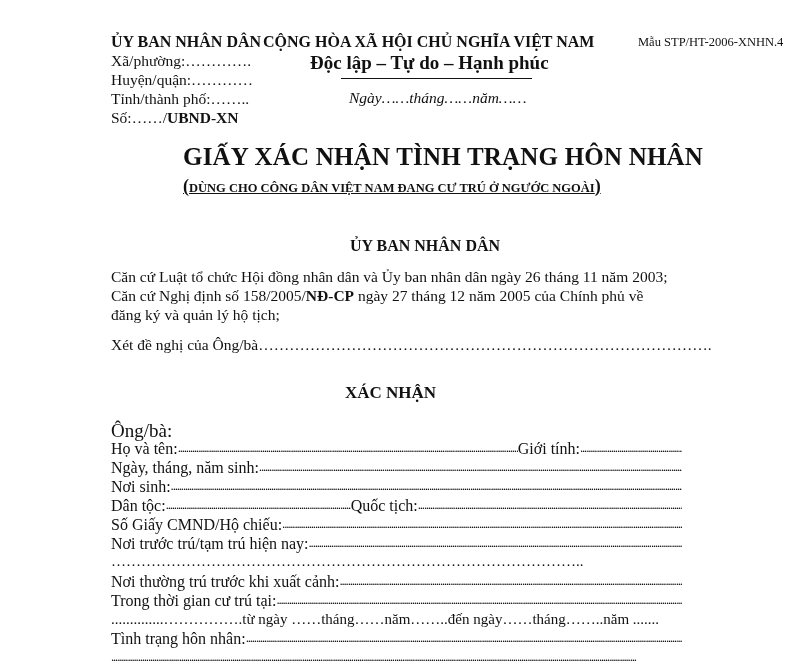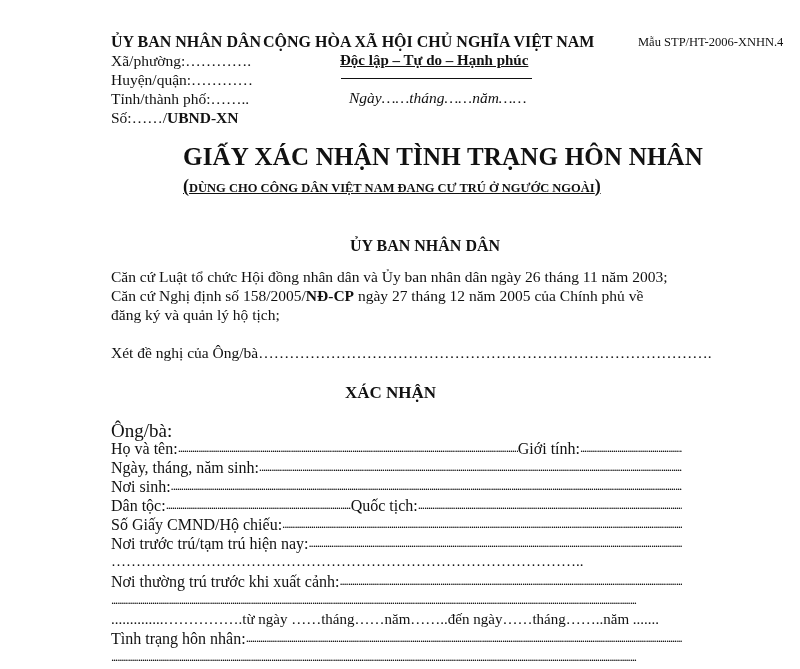--- a/index.html
+++ b/index.html
@@ -7,21 +7,21 @@
       width: 800px; height: 669px; overflow: hidden; position: relative;
       font-family: "Liberation Serif", "DejaVu Serif", serif;
       color: #111111;
     }
     .abs { position: absolute; white-space: nowrap; }
     .b { font-weight: bold; margin-top: 13px; }
 
     .hdr-left-title { left: 111px; top: 33px; font-size: 16px; font-weight: bold; }
     .hdr-line { left: 111px; font-size: 15.5px; }
     .hdr-center-title { left: 263px; top: 33px; font-size: 16px; font-weight: bold; }
-    .motto { left: 340px; top: 52px; font-size: 15px; font-weight: bold; text-decoration: underline; }
+    .motto { left: 310px; top: 52px; font-size: 19px; font-weight: bold; }
     .motto-rule { position: absolute; left: 341px; top: 78px; width: 191px; height: 0; border-top: 1.5px solid #111; }
     .date-line { left: 340px; top: 89px; font-size: 15.5px; font-style: italic; margin-left: 9px; }
     .form-code { left: 620px; top: 35px; font-size: 12.5px; margin-left: 18px; }
 
     .doc-title { left: 183px; top: 143px; font-size: 25px; font-weight: bold; letter-spacing: 0.2px; }
     .doc-subtitle { left: 183px; top: 176px; font-size: 12.5px; font-weight: bold; text-decoration: underline; }
     .doc-subtitle .paren { font-size: 18px; }
     .committee { left: 350px; top: 237px; font-size: 16px; font-weight: bold; }
 
     .para { left: 111px; font-size: 15.5px; }
@@ -50,21 +50,21 @@
 
 <div class="abs doc-title">GIẤY XÁC NHẬN TÌNH TRẠNG HÔN NHÂN</div>
 <div class="abs doc-subtitle"><span class="paren">(</span><span>DÙNG CHO CÔNG DÂN VIỆT NAM ĐANG CƯ TRÚ Ở NGƯỚC NGOÀI</span><span class="paren">)</span></div>
 
 <div class="abs committee">ỦY BAN NHÂN DÂN</div>
 
 <div class="abs para" style="top:268px">Căn cứ Luật tổ chức Hội đồng nhân dân và Ủy ban nhân dân ngày 26 tháng 11 năm 2003;</div>
 <div class="abs para" style="top:287px"><span>Căn cứ Nghị định số 158/2005/</span><span class="b">NĐ-CP</span><span> ngày 27 tháng 12 năm 2005 của Chính phủ về</span></div>
 <div class="abs para" style="top:306px">đăng ký và quản lý hộ tịch;</div>
 
-<div class="abs para" style="top:344px">Xét đề nghị của Ông/bà…………………………………………………………………………….</div>
+<div class="abs para" style="top:336px">Xét đề nghị của Ông/bà…………………………………………………………………………….</div>
 
 <div class="abs confirm-title">XÁC NHẬN</div>
 
 <div class="abs para" style="top:420px; font-size:19px">Ông/bà:</div>
 
 <div class="field-row" style="top:440px">
   <span class="lbl">Họ và tên:</span>
   <span class="dots" style="flex:3"></span>
   <span class="lbl">Giới tính:</span>
   <span class="dots" style="flex:0.9"></span>
@@ -90,20 +90,21 @@
 <div class="field-row" style="top:535px">
   <span class="lbl">Nơi trước trú/tạm trú hiện nay: </span>
   <span class="dots"></span>
 </div>
 <div class="abs para" style="top:553px; font-size:15px">…………………………………………………………………………………..</div>
 <div class="field-row" style="top:573px">
   <span class="lbl">Nơi thường trú trước khi xuất cảnh: </span>
   <span class="dots"></span>
 </div>
 <div class="field-row" style="top:592px">
+  <span class="lbl">Trong thời gian cư trú tại:</span>
   <span class="dots"></span>
 </div>
 <div class="abs para" style="top:611px; font-size:15px">..............…………….từ ngày ……tháng……năm……..đến ngày……tháng……..năm .......</div>
 <div class="field-row" style="top:630px">
   <span class="lbl">Tình trạng hôn nhân:</span>
   <span class="dots"></span>
 </div>
 <div class="field-row" style="top:649px">
   <span class="dots"></span>
 </div>

